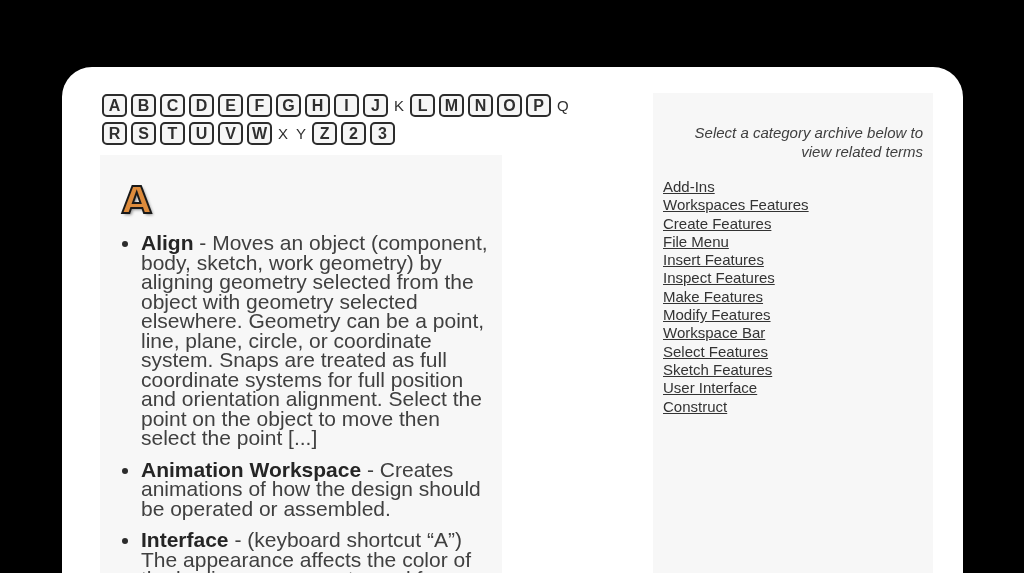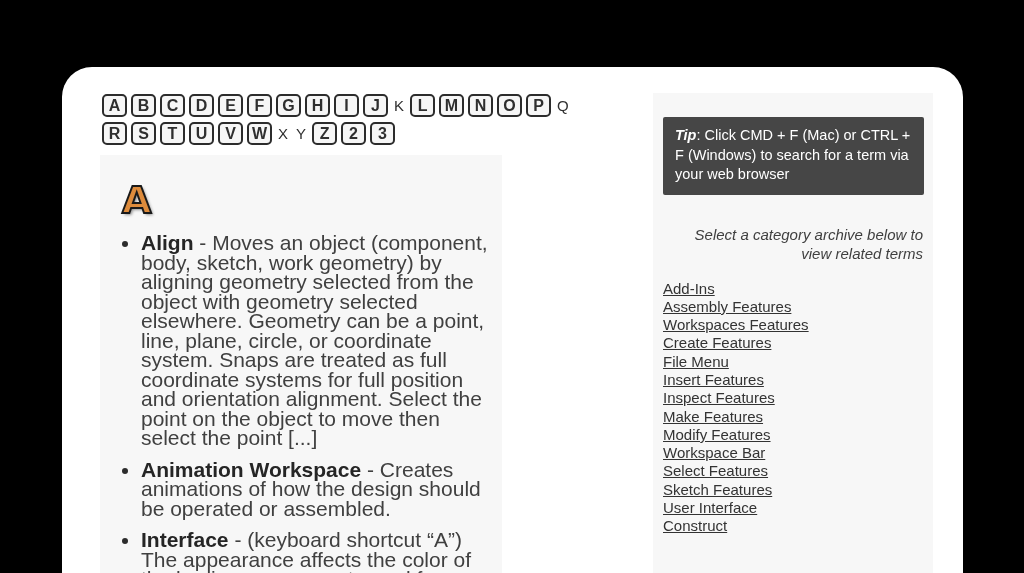--- a/index.html
+++ b/index.html
@@ -166,27 +166,25 @@
         <li class="entry"><strong>Align</strong><span> - Moves an object (component, body, sketch, work geometry) by aligning geometry selected from the object with geometry selected elsewhere. Geometry can be a point, line, plane, circle, or coordinate system. Snaps are treated as full coordinate systems for full position and orientation alignment. Select the point on the object to move then select the point [...]</span></li>
 
         <li class="entry"><strong>Animation Workspace</strong><span> - Creates animations of how the design should be operated or assembled.</span></li>
 
         <li class="entry"><strong>Interface</strong><span> - (keyboard shortcut “A”) The appearance affects the color of the bodies, components, and faces. Appearances override the color assigned from the physical material. Appearances do not affect engineering properties. Drag the appearance from the dialog to the body, component, or face.</span></li>
 
       </ul>
   </section>
 
   <aside class="sidebar">
-    <div class="tip-box"><span class="tip-label">Tip</span><span>: Click CMD + F (Mac) or CTRL + F (Windows) to search for a term via your web browser</span></div>
     <p class="note">Select a category archive below to view related terms</p>
     <div class="categories">
 
         <a class="cat-link">Add-Ins</a>
 
-        <a class="cat-link">Assembly Features</a>
 
         <a class="cat-link">Workspaces Features</a>
 
         <a class="cat-link">Create Features</a>
 
         <a class="cat-link">File Menu</a>
 
         <a class="cat-link">Insert Features</a>
 
         <a class="cat-link">Inspect Features</a>

